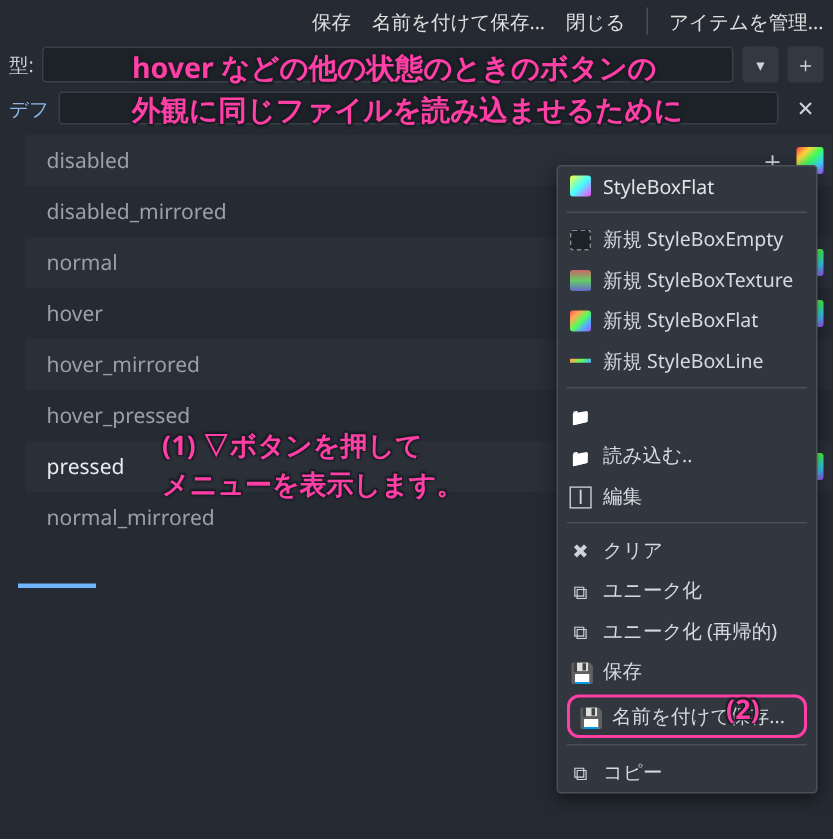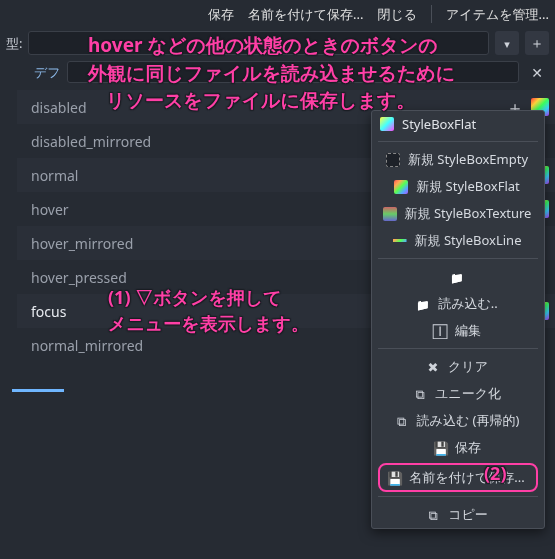--- a/index.html
+++ b/index.html
@@ -32,21 +32,20 @@
   }
   .sq-btn {
     width:24px; height:24px; background:#333842; border-radius:3px;
     display:flex; align-items:center; justify-content:center;
     color:#cfd3da; font-size:14px;
   }
   .chev { font-size:11px; }
   .row3 {
     display:flex; align-items:center; height:28px; padding:0 6px; gap:6px;
     color:#8bb8e8;
-    margin-left:28px;
   }
   .filter-field { flex:1; height:22px; background:#1d2128; border:1px solid #3a3f48; border-radius:3px; }
   .prop-list { padding: 4px 0 0 0; }
   .prop-row {
     display:flex; align-items:center; height:34px;
     padding:0 6px 0 14px;
   }
   .prop-row:nth-child(odd){ background:#2a2f38; }
   .prop-row:nth-child(even){ background:#262b33; }
   .prop-label { flex:1; font-size:14px; color:#9aa0ab; }
@@ -67,21 +66,21 @@
     box-shadow: 0 4px 12px rgba(0,0,0,0.5);
     padding:0 0;
     z-index:50;
   }
   .fly-head {
     display:flex; align-items:center; height:26px; padding:0 10px 0 8px;
     gap:8px; color:#e0e3e8; font-size:13px;
   }
   .fly-item {
     display:flex; align-items:center; height:27px; padding:0 10px 0 8px;
-    gap:8px; color:#d6dae0; font-size:13px;justify-content:center;
+    gap:8px; color:#d6dae0; font-size:13px;
   }
   .fly-item .sw { width:14px; height:14px; border-radius:2px; flex-shrink:0; }
   .fly-sep { height:1px; background:#4a4f58; margin:4px 6px; }
   .fly-ico { width:14px; text-align:center; font-size:13px; color:#cfd3da; flex-shrink:0;}
   .fly-item.highlight {
     margin:2px 6px; border:2px solid #ff3fa6; border-radius:8px;
     height:29px; padding-left:6px;
   }
   
   .anno {
@@ -149,21 +148,21 @@
       <span class="swatch"></span>
     </div>
     <div class="prop-row">
       <span class="prop-label">hover_mirrored</span>
       <span class="row-ico plus">＋</span>
     </div>
     <div class="prop-row">
       <span class="prop-label">hover_pressed</span>
     </div>
     <div class="prop-row active">
-      <span class="prop-label">focus</span>
+      <span class="prop-label">pressed</span>
       <span class="row-ico">⌫</span>
       <span class="row-ico">🗑</span>
       <span class="row-ico">📌</span>
       <span class="swatch"></span>
     </div>
     <div class="prop-row">
       <span class="prop-label">normal_mirrored</span>
       <span class="row-ico plus">＋</span>
     </div>
   </div>
@@ -174,28 +173,28 @@
   <div class="fly-head">
     <span class="sw sw-rb" style="width:14px;height:14px;border-radius:2px;display:inline-block"></span>
     <span>StyleBoxFlat</span>
   </div>
   <div class="fly-sep"></div>
   <div class="fly-item">
       <span class="sw sw-dot"></span>
       <span>新規 StyleBoxEmpty</span>
     </div>
   <div class="fly-item">
+      <span class="sw sw-tex"></span>
+      <span>新規 StyleBoxTexture</span>
+    </div>
+  <div class="fly-item">
       <span class="sw sw-flat"></span>
       <span>新規 StyleBoxFlat</span>
     </div>
   <div class="fly-item">
-      <span class="sw sw-tex"></span>
-      <span>新規 StyleBoxTexture</span>
-    </div>
-  <div class="fly-item">
       <span class="sw sw-line"></span>
       <span>新規 StyleBoxLine</span>
     </div>
   <div class="fly-sep"></div>
   <div class="fly-item">
       <span class="fly-ico folder-ico"></span>
     </div>
   <div class="fly-item">
       <span class="fly-ico folder-ico"></span>
       <span>読み込む..</span>
@@ -208,41 +207,40 @@
   <div class="fly-item">
       <span class="fly-ico">✖</span>
       <span>クリア</span>
     </div>
   <div class="fly-item">
       <span class="fly-ico">⧉</span>
       <span>ユニーク化</span>
     </div>
   <div class="fly-item">
       <span class="fly-ico">⧉</span>
-      <span>読み込む (再帰的)</span>
+      <span>ユニーク化 (再帰的)</span>
     </div>
   <div class="fly-item">
       <span class="fly-ico save-ico">💾</span>
       <span>保存</span>
     </div>
   <div class="fly-item highlight">
       <span class="fly-ico save-ico">💾</span>
       <span>名前を付けて保存...</span>
     </div>
   <div class="fly-sep"></div>
   <div class="fly-item">
       <span class="fly-ico">⧉</span>
       <span>コピー</span>
     </div>
 </div>
 
 <div class="anno" style="top:32px; left:48px;margin-left:40px;">
   <div>hover などの他の状態のときのボタンの</div>
   <div>外観に同じファイルを読み込ませるために</div>
-  <div style="padding-left:18px">リソースをファイルに保存します。</div>
 </div>
 <div class="anno small" style="top:284px; left:72px;">
   <div>(1) ▽ボタンを押して</div>
   <div>メニューを表示します。</div>
 </div>
 <div class="anno small" style="top:460px; left:448px;">
   <span>(2)</span>
 </div>
 
 </body></html>

